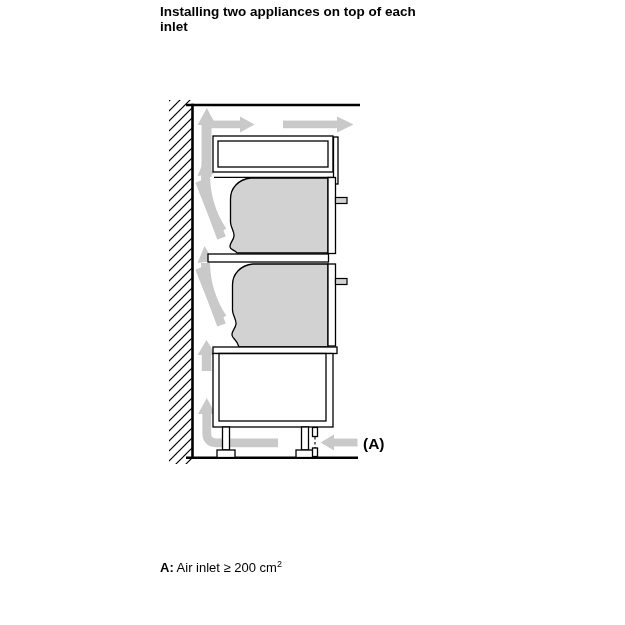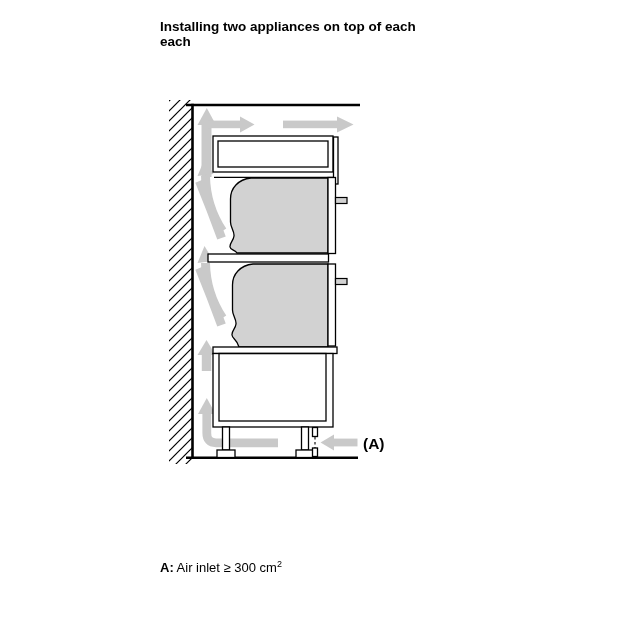--- a/index.html
+++ b/index.html
@@ -13,21 +13,21 @@
   body{
     width:625px;height:625px;
     background:var(--page-bg);
     font-family:"Liberation Sans","DejaVu Sans",sans-serif;
     color:var(--text-color);
     position:relative;
     overflow:hidden;
   }
   .page-title{
     position:absolute;left:160px;top:5px;width:300px;
-    font-size:13.5px;font-weight:bold;line-height:14.5px;margin-top:15px;
+    font-size:13.5px;font-weight:bold;line-height:14.5px;
   }
   .figure-wrap{position:absolute;left:0;top:0;}
   .caption{
     position:absolute;left:160px;top:560px;
     font-size:13px;line-height:16px;
   }
   .caption .prefix{font-weight:bold;}
   .caption sup{font-size:9px;line-height:0;}
   
   .arrow{fill:var(--arrow-gray);stroke:none;}
@@ -39,21 +39,21 @@
   .heavy{stroke:var(--line-color);stroke-width:2.6;fill:none;}
   .hatchline{stroke:var(--line-color);stroke-width:1.2;}
   .vent-dash{stroke:var(--line-color);stroke-width:1.1;stroke-dasharray:2.5 2.5;fill:none;}
   .label-a{font-family:"Liberation Sans","DejaVu Sans",sans-serif;font-size:15.5px;font-weight:bold;fill:var(--text-color);}
 </style>
 </head>
 <body>
 
 <div class="page-title">
   <div>Installing two appliances on top of each</div>
-  <div>each</div>
+  <div>inlet</div>
 </div>
 
 <div class="figure-wrap">
 <svg width="625" height="625" viewBox="0 0 625 625">
   <defs>
     <pattern id="hatch" width="10" height="10" patternUnits="userSpaceOnUse">
       <line class="hatchline" x1="0" y1="10" x2="10" y2="0"></line>
       <line class="hatchline" x1="-2" y1="2" x2="2" y2="-2"></line>
       <line class="hatchline" x1="8" y1="12" x2="12" y2="8"></line>
     </pattern>
@@ -123,14 +123,14 @@
     <rect class="struct" x="312.5" y="427.5" width="5" height="9"></rect>
     <line class="vent-dash" x1="315" y1="437" x2="315" y2="448"></line>
     <rect class="struct" x="312.5" y="448" width="5" height="8.5"></rect>
   </g>
 
   <text class="label-a" x="363" y="449">(A)</text>
 </svg>
 </div>
 
 <div class="caption">
-  <span class="prefix">A:</span><span> Air inlet ≥ 300 cm</span><sup>2</sup>
+  <span class="prefix">A:</span><span> Air inlet ≥ 200 cm</span><sup>2</sup>
 </div>
 
 </body></html>

